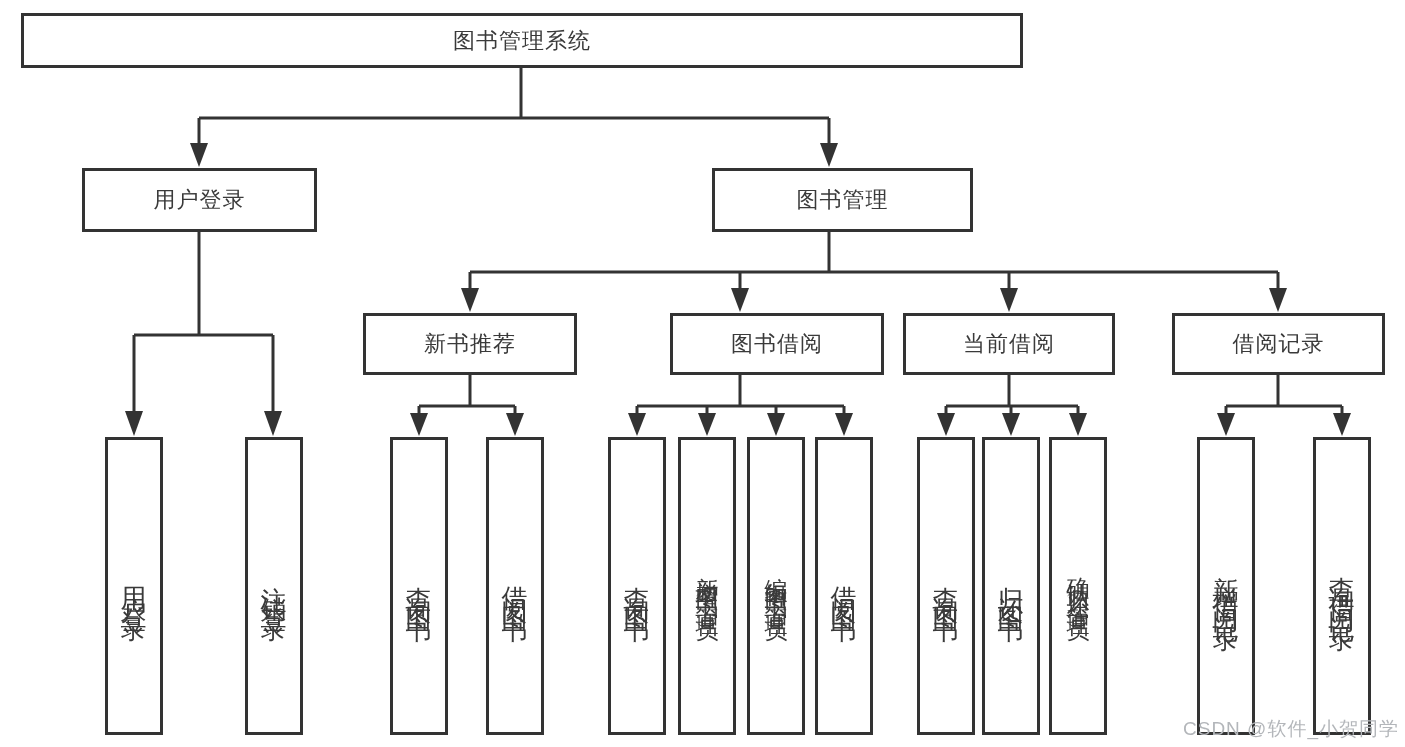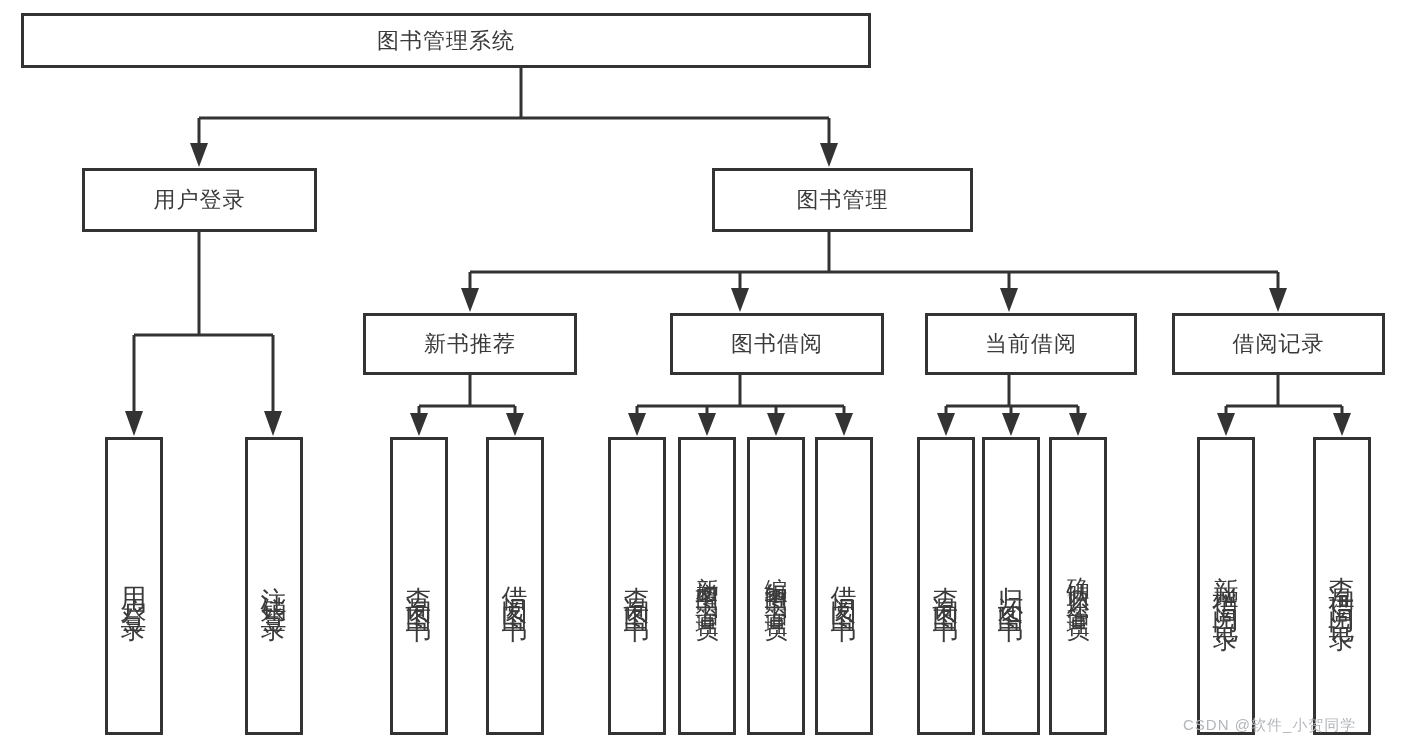--- a/index.html
+++ b/index.html
@@ -59,21 +59,21 @@
     white-space: nowrap;
   }
   .vbox.long span {
     font-size: 23px;
     letter-spacing: 6px;
   }
   #watermark {
     position: absolute;
     left: 1183px;
     top: 716px;
-    font-size: 15px;
+    font-size: 19px;
     color: #b3b6ba;
     letter-spacing: 1px;
     white-space: nowrap;
   }
 </style>
 </head>
 <body>
 
 <div id="stage">
 
@@ -143,38 +143,38 @@
 
       <polygon points="937,413 955,413 946,436"></polygon>
       <polygon points="1002,413 1020,413 1011,436"></polygon>
       <polygon points="1069,413 1087,413 1078,436"></polygon>
 
       <polygon points="1217,413 1235,413 1226,436"></polygon>
       <polygon points="1333,413 1351,413 1342,436"></polygon>
     </g>
   </svg>
 
-  <div class="hbox" style="left:21px; top:13px; width:850px; height:55px;">
+  <div class="hbox" style="left:21px; top:13px; width:1002px; height:55px;">
     <span>图书管理系统</span>
   </div>
 
   <div class="hbox" style="left:82px; top:168px; width:235px; height:64px;">
     <span>用户登录</span>
   </div>
   <div class="hbox" style="left:712px; top:168px; width:261px; height:64px;">
     <span>图书管理</span>
   </div>
 
   <div class="hbox" style="left:363px; top:313px; width:214px; height:62px;">
     <span>新书推荐</span>
   </div>
   <div class="hbox" style="left:670px; top:313px; width:214px; height:62px;">
     <span>图书借阅</span>
   </div>
-  <div class="hbox" style="left:925px; top:313px; width:212px; height:62px;">
+  <div class="hbox" style="left:903px; top:313px; width:212px; height:62px;">
     <span>当前借阅</span>
   </div>
   <div class="hbox" style="left:1172px; top:313px; width:213px; height:62px;">
     <span>借阅记录</span>
   </div>
 
   <div class="vbox" style="left:105px;">
     <span>用户登录</span>
   </div>
   <div class="vbox" style="left:245px;">

